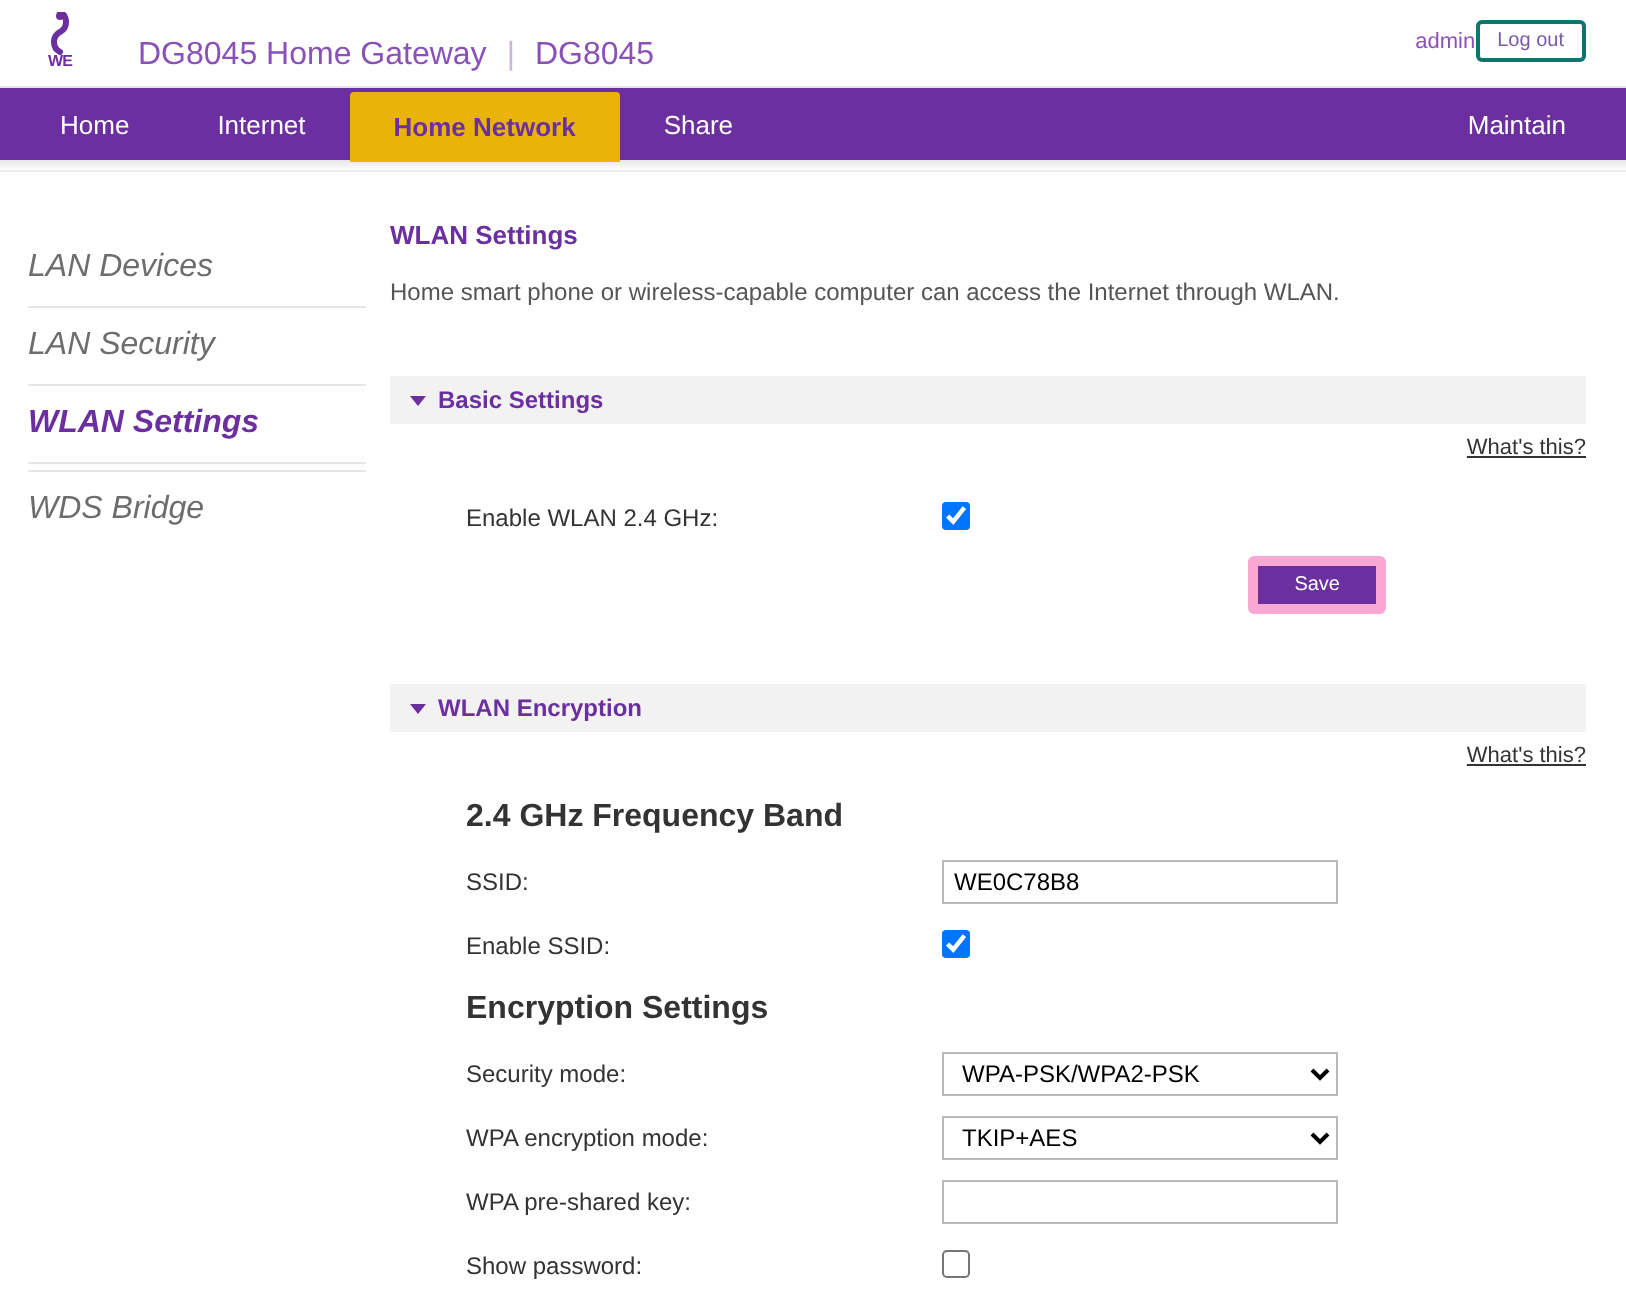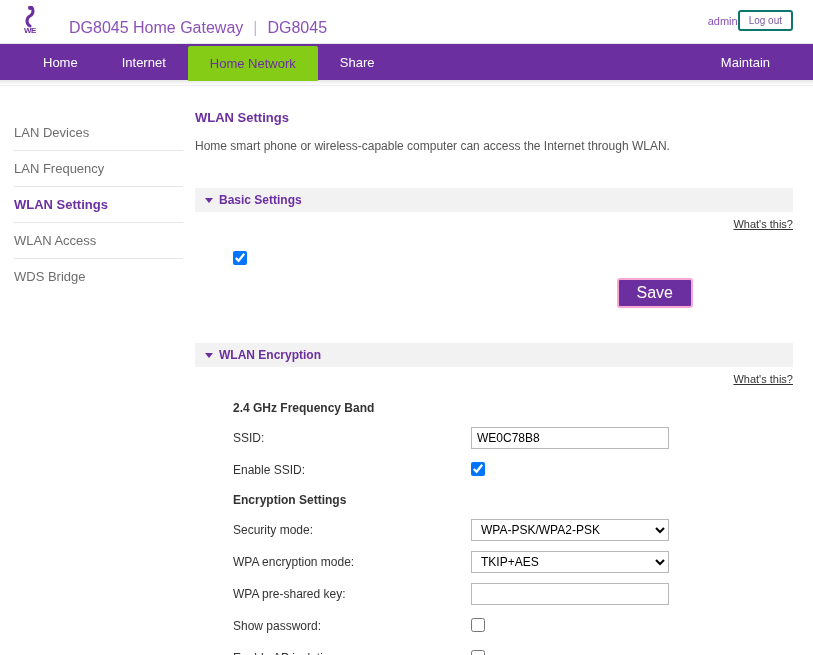--- a/index.html
+++ b/index.html
@@ -65,61 +65,63 @@
     padding: 3px 9px;
     font-size: 10px;
     cursor: pointer;
   }
   
   .mainnav {
     background: #6b2fa0;
     height: 36px;
     display: flex;
     align-items: stretch;
-    padding: 0 21px;
+    padding: 0 8px;
   }
   .mainnav .tab {
     color: #fff;
     display: flex;
     align-items: center;
     justify-content: center;
     padding: 0 22px;
     font-size: 13px;
     cursor: pointer;
   }
   .mainnav .tab.active {
-    background: #84cc16;
+    background: #eab308;
     color: #6b2fa0;
     margin-top: 2px;
     margin-bottom: -1px;
     border-top-left-radius: 2px;
     border-top-right-radius: 2px;
+    font-weight: bold;
   }
   .mainnav .spacer { flex: 1; }
   .under-shadow {
     height: 6px;
     background: linear-gradient(to bottom, rgba(0,0,0,0.10), rgba(0,0,0,0));
     border-bottom: 1px solid #ececec;
   }
   
   .content {
     display: flex;
     align-items: flex-start;
     padding-top: 24px;
   }
   .sidebar {
     width: 195px;
     padding: 8px 0 0 14px;
   }
   .side-item {
     display: block;
     padding: 7px 0;
-    font-size: 13px;
+    font-size: 16px;
     color: #6d6d6d;
     cursor: pointer;
+    font-style: italic;
   }
   .side-item.active {
     color: #6b2fa0;
     font-weight: bold;
   }
   .side-sep { border-bottom: 1px solid #e6e6e6; margin: 3px 12px 3px 0; }
   .main {
     flex: 1;
     padding-right: 20px;
   }
@@ -188,36 +190,36 @@
     border: 1px solid #b8b8b8;
     padding: 0 5px;
     font-size: 12px;
     background: #fff;
   }
   .row input[type=checkbox] {
     width: 14px; height: 14px;
   }
   .sub-head {
     font-weight: bold;
-    font-size: 12px;
+    font-size: 16px;
     margin: 4px 0 10px 0;
   }
   .btn-row {
     display: flex;
     justify-content: flex-end;
     padding-right: 94px;
     margin-top: 6px;
   }
   .save-btn {
     background: #6b2fa0;
     color: #fff;
-    border: 2px solid #f9a8d4;
+    border: 5px solid #f9a8d4;
     border-radius: 3px;
     padding: 4px 18px;
-    font-size: 16px;
+    font-size: 10px;
     cursor: pointer;
   }
   .section-body.tight { padding-top: 30px; }
 </style>
 </head>
 <body>
 
 <div class="topbar">
   <div class="logo-wrap">
     <div class="logo">
@@ -247,41 +249,41 @@
   <div class="spacer"></div>
   <div class="tab">Maintain</div>
 </div>
 <div class="under-shadow"></div>
 
 <div class="content">
 
   <div class="sidebar">
     <a class="side-item">LAN Devices</a>
     <div class="side-sep"></div>
-    <a class="side-item">LAN Frequency</a>
+    <a class="side-item">LAN Security</a>
     <div class="side-sep"></div>
     <a class="side-item active">WLAN Settings</a>
     <div class="side-sep"></div>
-    <a class="side-item">WLAN Access</a>
     <div class="side-sep"></div>
     <a class="side-item">WDS Bridge</a>
   </div>
 
   <div class="main">
     <div class="page-title">WLAN Settings</div>
     <div class="page-desc">Home smart phone or wireless-capable computer can access the Internet through WLAN.</div>
 
     <div class="section">
       <div class="section-bar">
         <span class="tri"></span>
         <span>Basic Settings</span>
       </div>
       <a class="whats">What's this?</a>
       <div class="section-body">
         <div class="row">
+          <div class="lbl">Enable WLAN 2.4 GHz:</div>
           <div class="ctl"><input type="checkbox" checked="" style=""></div>
         </div>
         <div class="btn-row">
           <button class="save-btn">Save</button>
         </div>
       </div>
     </div>
 
     <div class="section">
       <div class="section-bar">

